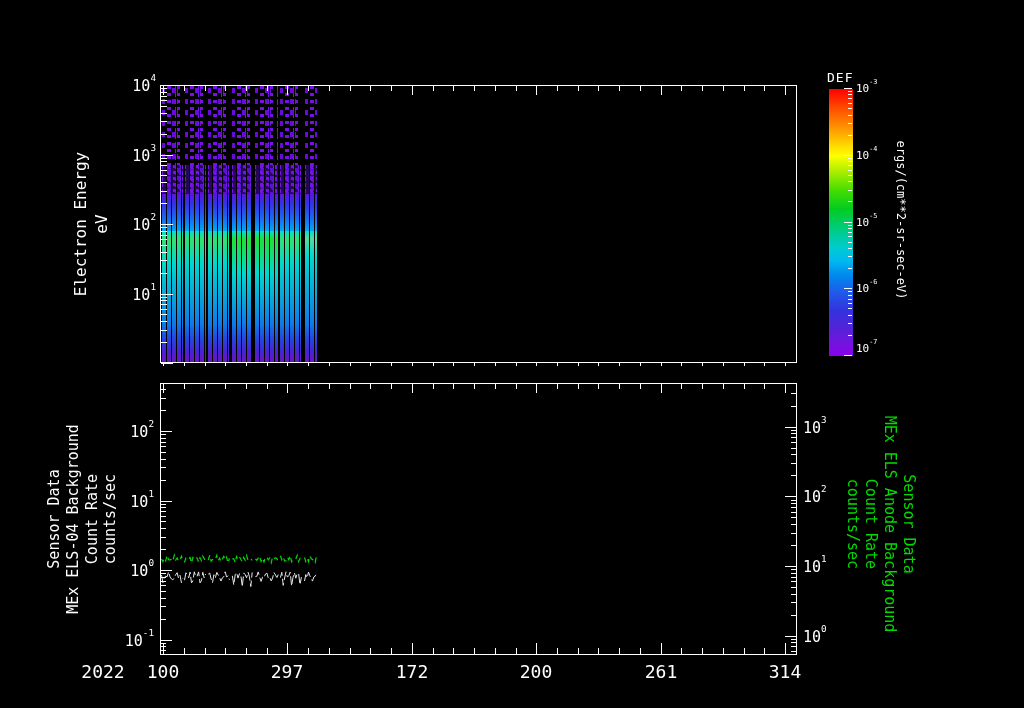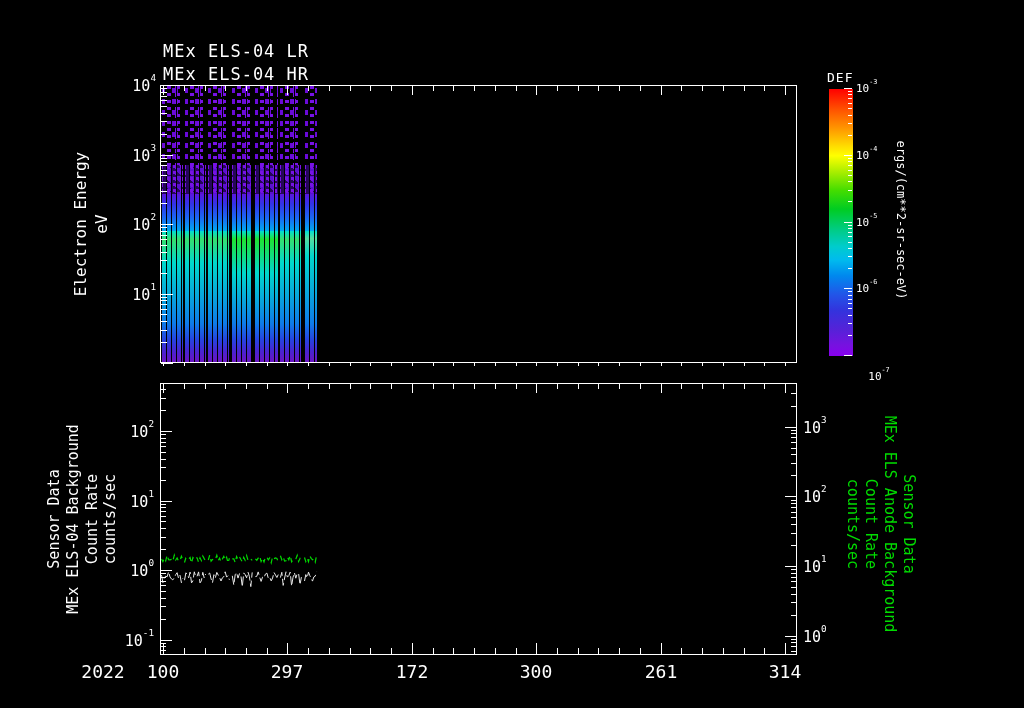--- a/index.html
+++ b/index.html
@@ -29,22 +29,20 @@
   .grad{position:absolute;left:0;width:100%;top:39%;height:61%;}
   .seps{position:absolute;left:0;top:0;width:100%;height:100%;
     background:repeating-linear-gradient(90deg, transparent 0 4px, #000 4px 5px);}
   .green{color:#00DC00;}
 </style>
 </head>
 <body>
 
 <div class="screen">
 
-  <div class="title" style="left:163px;top:41px">MEx ELS-04 LR</div>
-  <div class="title" style="left:163px;top:64px">MEx ELS-04 HR</div>
 
   <div id="panelTop" class="panel" style="left:160px;top:85px;width:637px;height:278px;">
       <div class="stripe" style="left: 0.5px; width: 21.4px; height: 276px;">
         <div class="grad" style="background: linear-gradient(rgb(90, 22, 224) 0%, rgb(51, 51, 232) 6%, rgb(27, 102, 242) 14%, rgb(0, 170, 240) 22%, rgb(0, 221, 208) 15%, rgb(53, 224, 110) 27%, rgb(0, 216, 204) 41%, rgb(14, 123, 232) 77%, rgb(39, 66, 224) 87%, rgb(74, 34, 208) 94%, rgb(106, 20, 194) 100%);"></div>
         <div class="noise1"></div>
         <div class="noise2"></div>
         <div class="seps"></div>
       </div>
       <div class="stripe" style="left: 23.5px; width: 21.1px; height: 276px;">
         <div class="grad" style="background: linear-gradient(rgb(90, 22, 224) 0%, rgb(51, 51, 232) 6%, rgb(27, 102, 242) 14%, rgb(0, 170, 240) 22%, rgb(0, 221, 208) 15%, rgb(53, 224, 110) 27%, rgb(0, 216, 204) 41%, rgb(14, 123, 232) 77%, rgb(39, 66, 224) 87%, rgb(74, 34, 208) 94%, rgb(106, 20, 194) 100%);"></div>
@@ -246,21 +244,21 @@
       <div class="tick" style="left:764px;top:362px;width:1px;height:4px;"></div>
       <div class="tick" style="left:764px;top:384px;width:1px;height:5px;"></div>
       <div class="tick" style="left:764px;top:648px;width:1px;height:6px;"></div>
       <div class="tick" style="left:785px;top:86px;width:1px;height:9px;"></div>
       <div class="tick" style="left:785px;top:362px;width:1px;height:4px;"></div>
       <div class="tick" style="left:785px;top:384px;width:1px;height:9px;"></div>
       <div class="tick" style="left:785px;top:643px;width:1px;height:11px;"></div>
       <div class="xlab" style="left:131px;top:661px;">100</div>
       <div class="xlab" style="left:255px;top:661px;">297</div>
       <div class="xlab" style="left:380px;top:661px;">172</div>
-      <div class="xlab" style="left:504px;top:661px;">300</div>
+      <div class="xlab" style="left:504px;top:661px;">200</div>
       <div class="xlab" style="left:629px;top:661px;">261</div>
       <div class="xlab" style="left:753px;top:661px;">314</div>
       <div class="tick" style="left:161px;top:363px;width:12px;height:1px;"></div>
       <div class="tick" style="left:161px;top:342px;width:6px;height:1px;"></div>
       <div class="tick" style="left:161px;top:330px;width:6px;height:1px;"></div>
       <div class="tick" style="left:161px;top:321px;width:6px;height:1px;"></div>
       <div class="tick" style="left:161px;top:314px;width:6px;height:1px;"></div>
       <div class="tick" style="left:161px;top:309px;width:6px;height:1px;"></div>
       <div class="tick" style="left:161px;top:304px;width:6px;height:1px;"></div>
       <div class="tick" style="left:161px;top:300px;width:6px;height:1px;"></div>
@@ -375,21 +373,21 @@
       <div class="ylab" style="left:803px;top:627px;width:46px;text-align:left;">10<sup>0</sup></div>
       <div class="tick" style="left:844px;top:88px;width:8px;height:1px;"></div>
       <div class="cblab" style="left:856px;top:81px;width:46px;text-align:left;">10<sup>-3</sup></div>
       <div class="tick" style="left:844px;top:155px;width:8px;height:1px;"></div>
       <div class="cblab" style="left:856px;top:148px;width:46px;text-align:left;">10<sup>-4</sup></div>
       <div class="tick" style="left:844px;top:222px;width:8px;height:1px;"></div>
       <div class="cblab" style="left:856px;top:215px;width:46px;text-align:left;">10<sup>-5</sup></div>
       <div class="tick" style="left:844px;top:288px;width:8px;height:1px;"></div>
       <div class="cblab" style="left:856px;top:281px;width:46px;text-align:left;">10<sup>-6</sup></div>
       <div class="tick" style="left:844px;top:355px;width:8px;height:1px;"></div>
-      <div class="cblab" style="left:856px;top:369px;width:46px;text-align:center;">10<sup>-7</sup></div>
+      <div class="cblab" style="left:856px;top:341px;width:46px;text-align:left;">10<sup>-7</sup></div>
       <div class="tick" style="left:848px;top:335px;width:4px;height:1px;"></div>
       <div class="tick" style="left:848px;top:323px;width:4px;height:1px;"></div>
       <div class="tick" style="left:848px;top:315px;width:4px;height:1px;"></div>
       <div class="tick" style="left:848px;top:308px;width:4px;height:1px;"></div>
       <div class="tick" style="left:848px;top:303px;width:4px;height:1px;"></div>
       <div class="tick" style="left:848px;top:299px;width:4px;height:1px;"></div>
       <div class="tick" style="left:848px;top:295px;width:4px;height:1px;"></div>
       <div class="tick" style="left:848px;top:291px;width:4px;height:1px;"></div>
       <div class="tick" style="left:848px;top:268px;width:4px;height:1px;"></div>
       <div class="tick" style="left:848px;top:256px;width:4px;height:1px;"></div>

